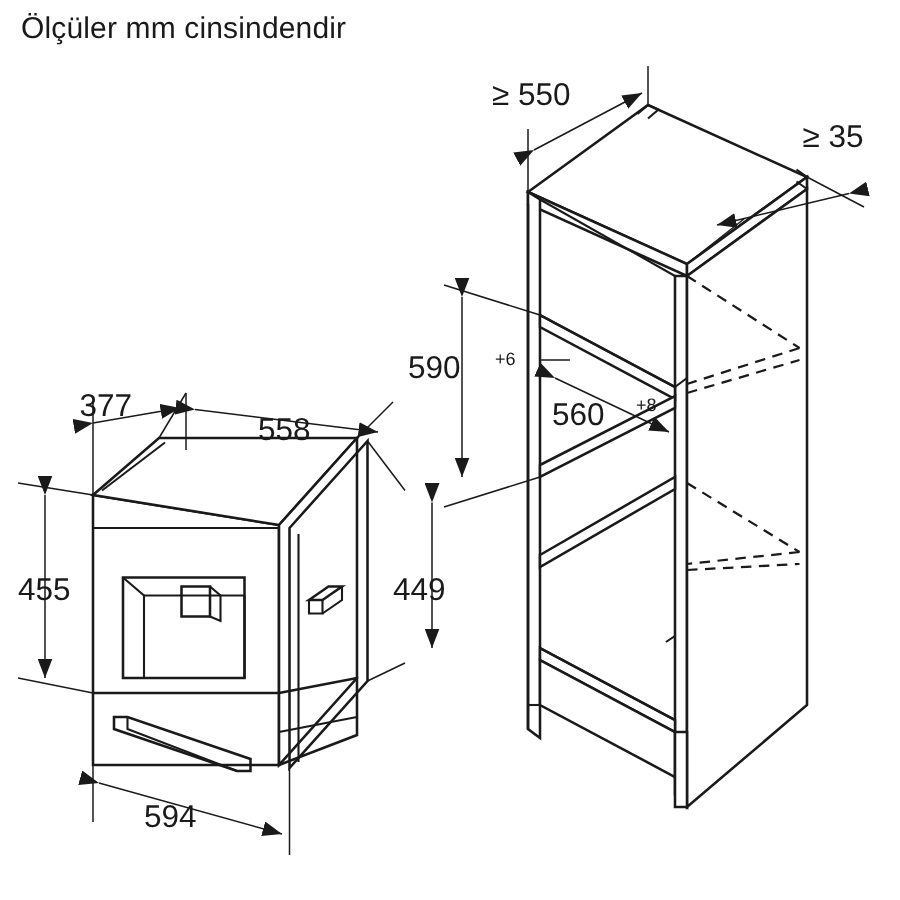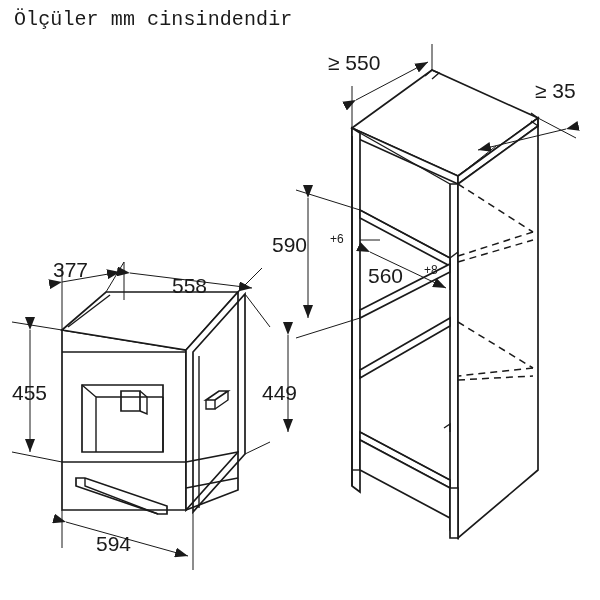--- a/index.html
+++ b/index.html
@@ -18,21 +18,21 @@
     position: relative;
     width: 600px;
     height: 600px;
     background: #ffffff;
   }
   .note-title {
     position: absolute;
     left: 14px;
     top: 8px;
     font-size: 20px;
-    font-family: Liberation Mono, monospace;
+    font-family: Liberation Sans, sans-serif;
     color: #1a1a1a;
     letter-spacing: 0.1px;
     white-space: nowrap;
   }
   svg#drawing {
     position: absolute;
     left: 0;
     top: 0;
     width: 600px;
     height: 600px;

